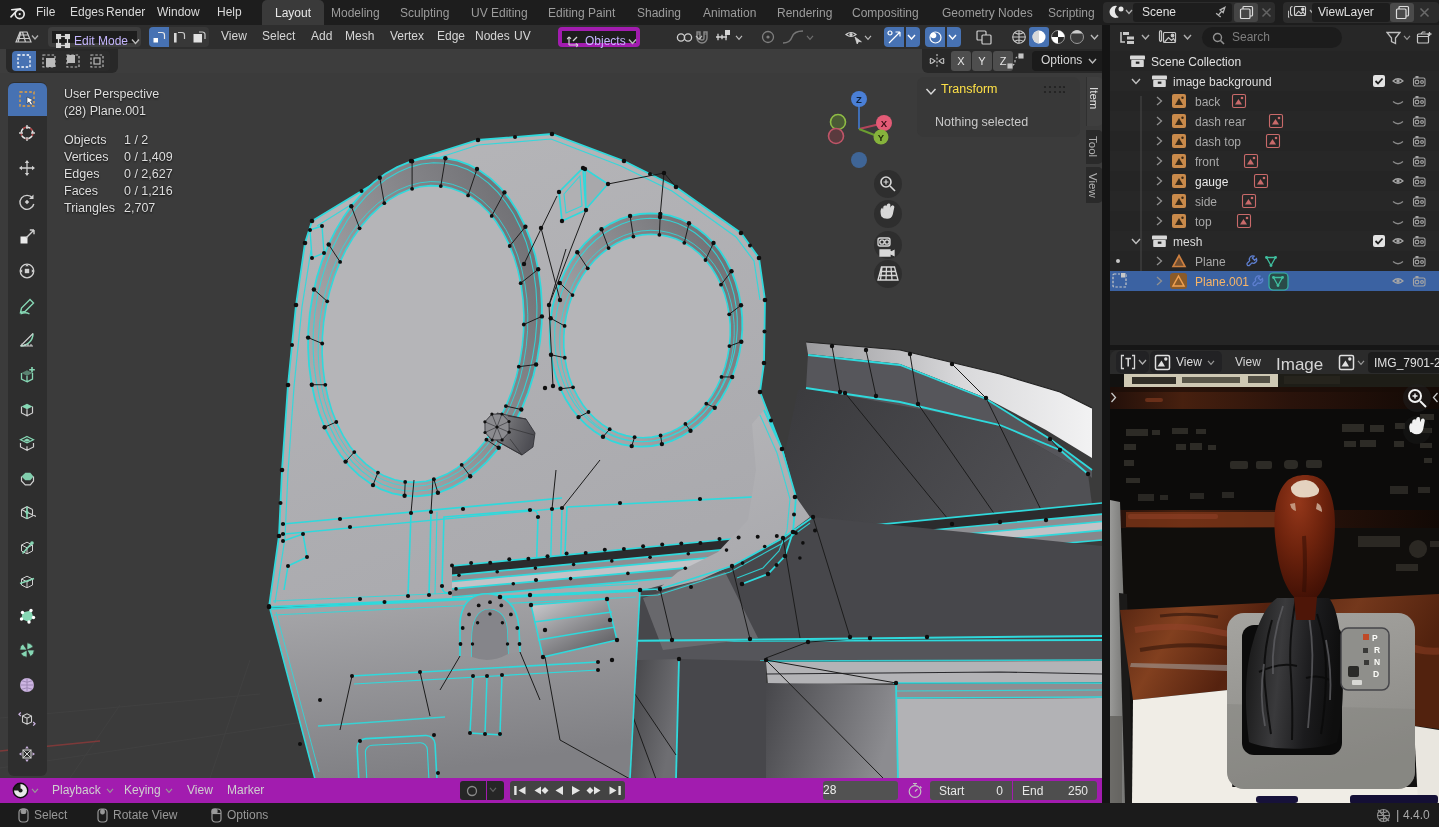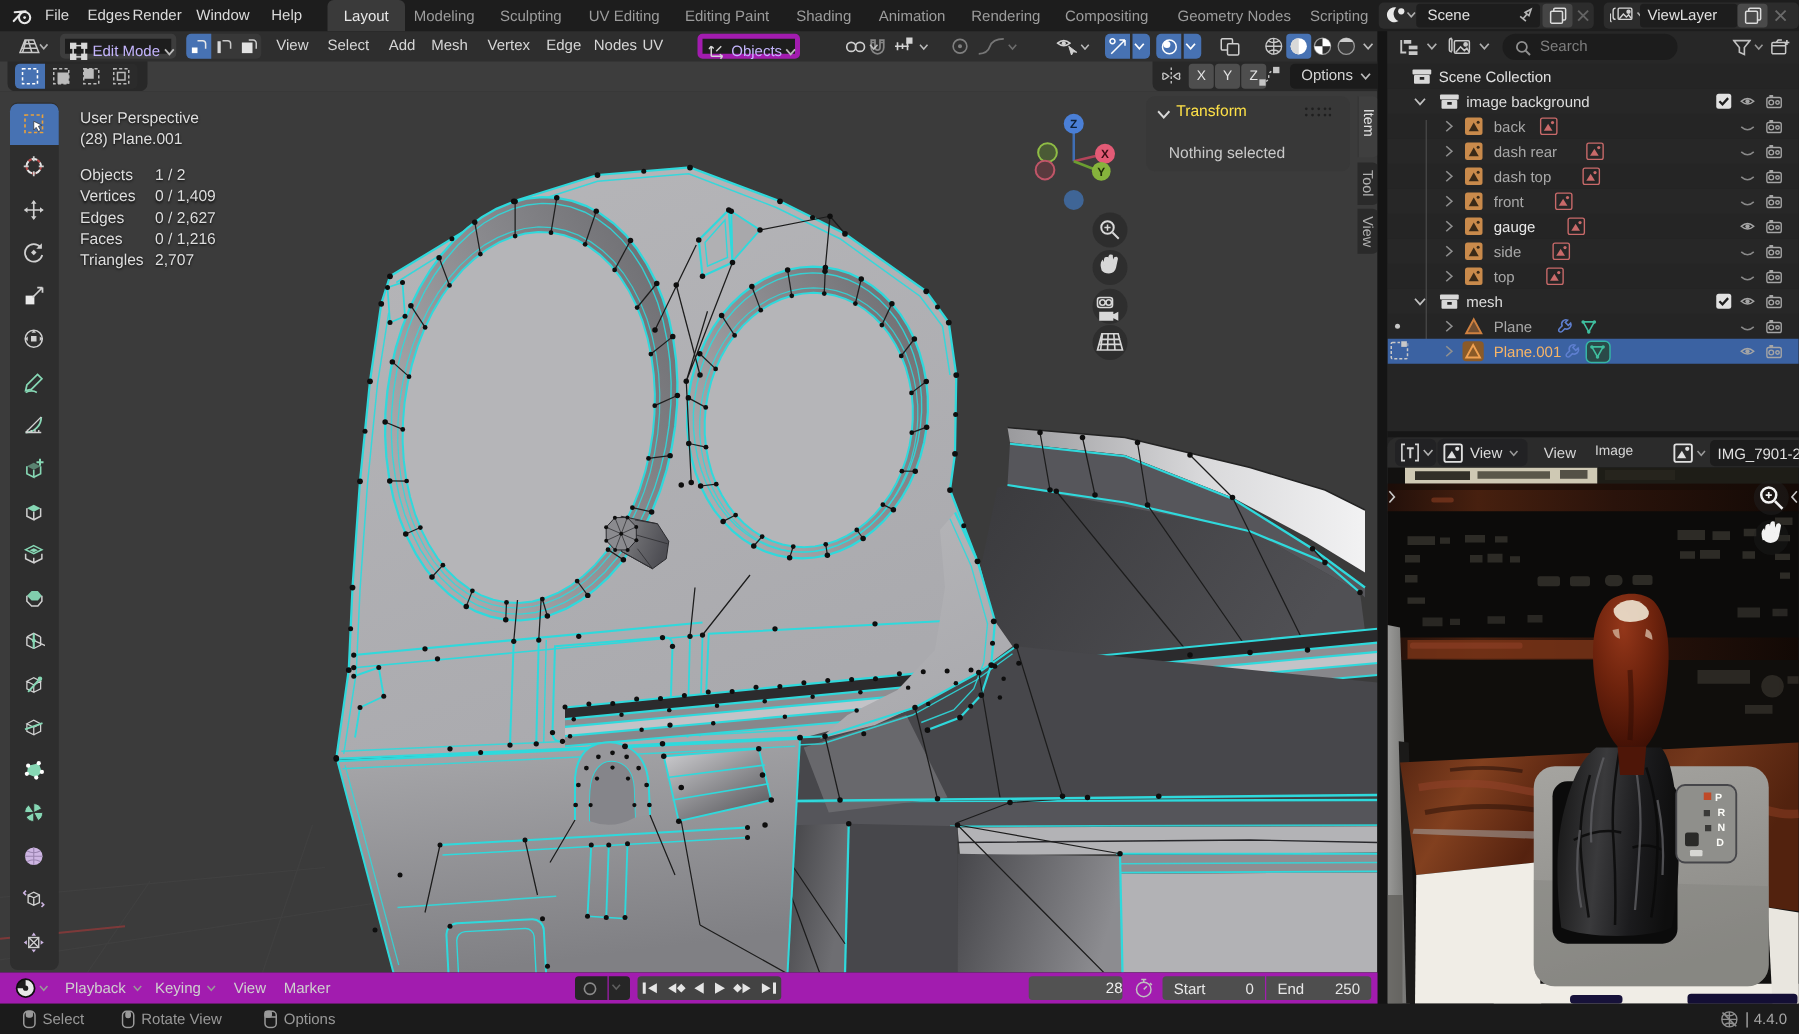--- a/index.html
+++ b/index.html
@@ -1180,21 +1180,21 @@
       <svg class="abs" style="left:44px;top:4px" width="17" height="17" viewBox="0 0 17 17">
         <rect x="1.5" y="1.5" width="14" height="14" rx="1.5" fill="none" stroke="#e0e0e0" stroke-width="1.5"></rect>
         <path d="M3.5 12.5 L7.5 6.5 L11 12.5 Z" fill="#e0e0e0"></path>
         <circle cx="11.8" cy="5" r="1.7" fill="#e0e0e0"></circle>
       </svg>
   <span class="abs" style="left:66px;top:5px;font-size:12px;color:#dcdcdc">View</span>
   <svg class="abs" style="left:97px;top:10px" width="8" height="6" viewBox="0 0 9 7">
         <path d="M1 1 L4.5 5 L8 1" stroke="#999" stroke-width="1.4" fill="none"></path>
       </svg>
   <span class="abs" style="left:125px;top:5px;font-size:12px;color:#d5d5d5">View</span>
-  <span class="abs" style="left:166px;top:5px;font-size:11px;color:#d5d5d5">Image</span>
+  <span class="abs" style="left:166px;top:5px;font-size:17px;color:#d5d5d5">Image</span>
   <svg class="abs" style="left:228px;top:4px" width="17" height="17" viewBox="0 0 17 17">
         <rect x="1.5" y="1.5" width="14" height="14" rx="1.5" fill="none" stroke="#e0e0e0" stroke-width="1.5"></rect>
         <path d="M3.5 12.5 L7.5 6.5 L11 12.5 Z" fill="#e0e0e0"></path>
         <circle cx="11.8" cy="5" r="1.7" fill="#e0e0e0"></circle>
       </svg>
   <svg class="abs" style="left:247px;top:10px" width="8" height="6" viewBox="0 0 9 7">
         <path d="M1 1 L4.5 5 L8 1" stroke="#999" stroke-width="1.4" fill="none"></path>
       </svg>
   <div class="abs" style="left:258px;top:2px;width:71px;height:21px;background:#1c1c1c;border-radius:4px 0 0 4px;color:#e0e0e0;font-size:12px;overflow:hidden">
         <span style="position:absolute;left:6px;top:4px;white-space:nowrap">IMG_7901-2</span>
@@ -1396,21 +1396,21 @@
       <path d="M15.5 5.5 v8 L8.5 9.5 Z"></path>
    <path d="M31 5.5 v8 L24.5 9.5 Z"></path>
       <path d="M33 6 l3.5 3.5 -3.5 3.5 -3.5 -3.5 Z" transform="translate(2,0)"></path>
    <path d="M53 5 v9 L45.5 9.5 Z"></path>
    <path d="M62 5 L70 9.5 L62 14 Z"></path>
    <path d="M84 5.5 v8 L90.5 9.5 Z"></path>
       <path d="M82 6 l3.5 3.5 -3.5 3.5 -3.5 -3.5 Z" transform="translate(-2,0)"></path>
    <rect x="108.4" y="5" width="2.4" height="9"></rect>
       <path d="M99.5 5.5 v8 L106.5 9.5 Z"></path>
   </svg>
- <div class="abs" style="left:823px;top:3px;width:75px;height:19px;background:#525252;border-radius:3px;color:#f0f0f0;text-align:right;line-height:19px">28</div>
+ <div class="abs" style="left:823px;top:3px;width:75px;height:19px;background:#525252;border-radius:3px;color:#f0f0f0;text-align:left;line-height:19px">28</div>
  <svg class="abs" style="left:907px;top:4px" width="16" height="17" viewBox="0 0 16 17">
       <g fill="none" stroke="#c0c0c0" stroke-width="1.2">
         <circle cx="8" cy="9.5" r="5.8"></circle>
         <path d="M8 9.5 L10.5 7 M6 1.5 h4 M8 1.5 v2.2 M13 4.5 l1.5 1.5"></path>
       </g>
     </svg>
  <div class="abs" style="left:930px;top:3px;width:82px;height:19px;background:#4e4e4e;border-radius:3px 0 0 3px;color:#e8e8e8">
       <span style="position:absolute;left:9px;top:3px">Start</span>
       <span style="position:absolute;right:9px;top:3px">0</span>
     </div>

